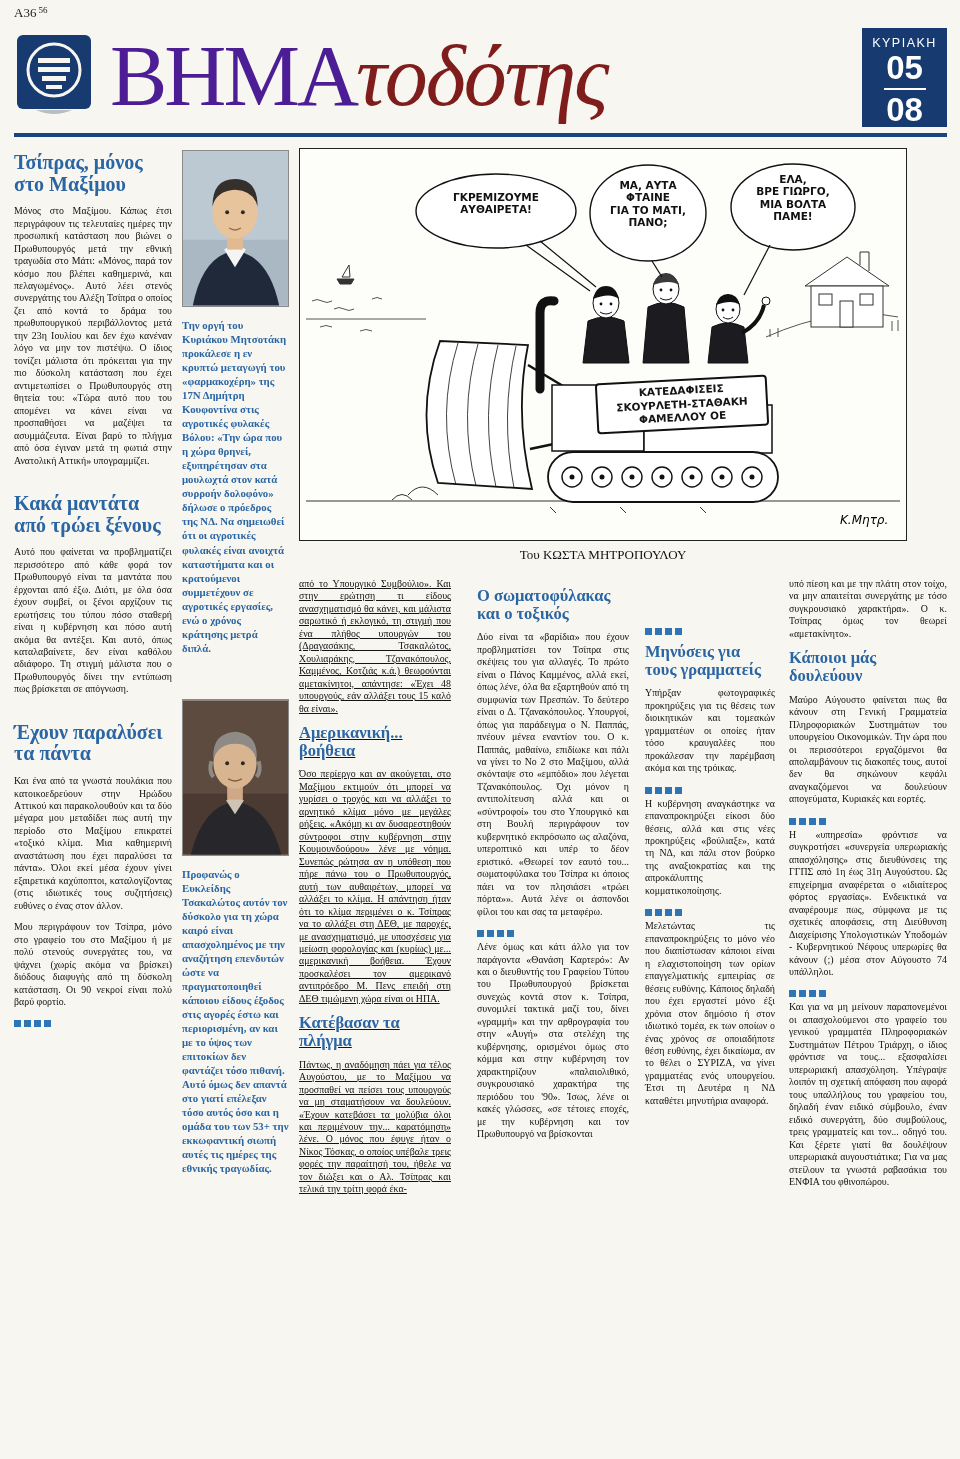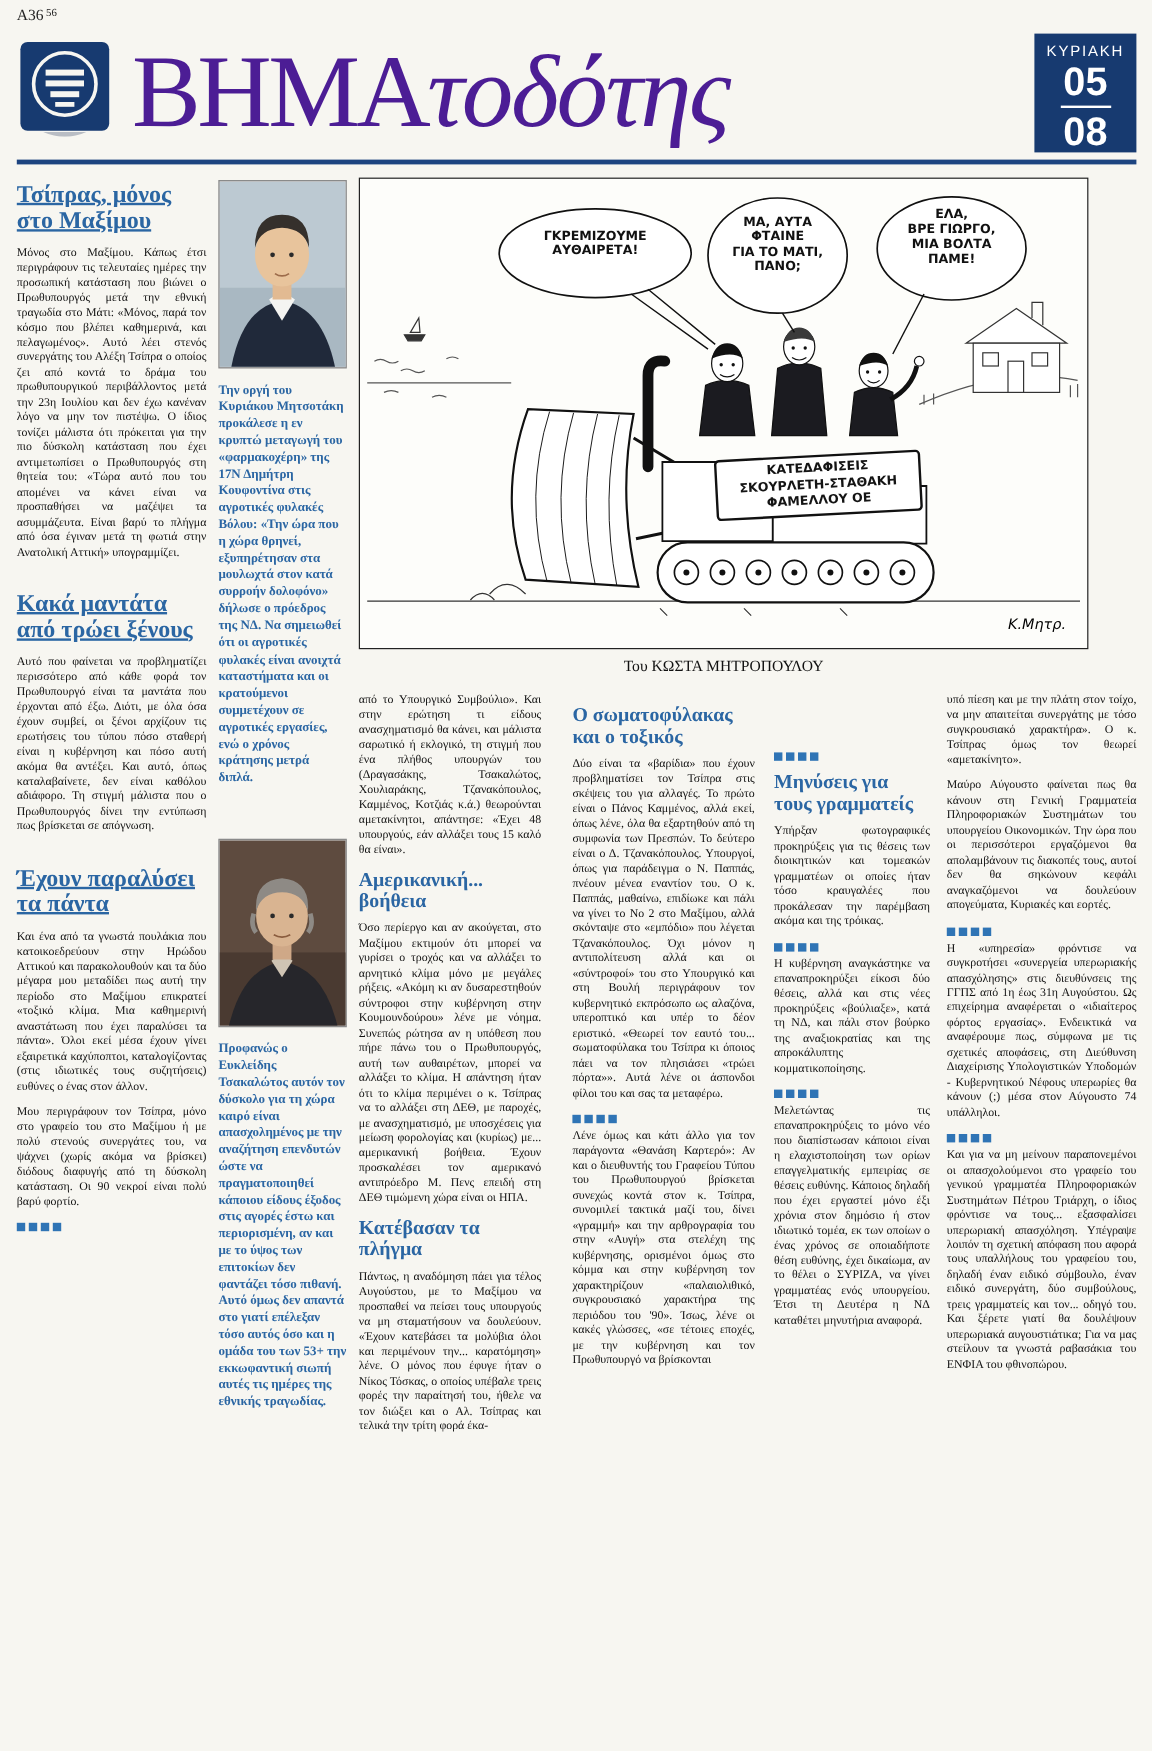--- a/index.html
+++ b/index.html
@@ -9,36 +9,36 @@
           font-family:"Liberation Serif", serif; color:#141414; }
 
   
   .page-marker { position:absolute; left:14px; top:5px; font-size:13px; color:#222; }
   .page-marker .sub { font-size:9px; vertical-align:top; margin-left:2px; }
 
   .logo { position:absolute; left:16px; top:34px; width:78px; height:80px; }
 
   .masthead { position:absolute; left:110px; top:22px; height:108px; white-space:nowrap; line-height:108px; }
   .mh-bold  { font-size:86px; font-weight:normal; color:#4c1d95; letter-spacing:-3px; }
-  .mh-light { font-size:86px; font-style:italic; color:#4c1d95; letter-spacing:-2px; }
+  .mh-light { font-size:86px; font-style:italic; color:#7f1d1d; letter-spacing:-2px; }
 
   .date-box { position:absolute; right:13px; top:28px; width:85px; height:99px;
               background:#173a70; color:#fff; text-align:center; padding-top:8px; }
   .date-box .dow  { font-size:12.5px; letter-spacing:1.5px; font-family:"Liberation Sans",sans-serif; }
   .date-box .dnum { font-size:33px; font-weight:bold; line-height:1.08; font-family:"Liberation Sans",sans-serif; }
   .date-box .dline{ width:42px; height:2px; background:#fff; margin:2px auto; }
 
   .rule { position:absolute; left:14px; top:133px; width:933px; height:3.5px; background:#1d4480; }
 
   
   .col1 { position:absolute; left:14px;  top:146px; width:158px; }
   .col2 { position:absolute; left:182px; top:150px; width:107px; }
   .main { position:absolute; left:299px; top:148px; width:648px; }
 
-  h2.sec { color:#2b66a3; font-weight:bold; font-size:20px; line-height:1.08; margin:26px 0 10px;text-decoration:underline; }
+  h2.sec { color:#2b66a3; font-weight:bold; font-size:20px; line-height:1.08; margin:26px 0 10px; }
   h2.sec.first { margin-top:6px; }
   p.body { font-size:9.9px; line-height:1.26; text-align:justify; color:#111; margin-bottom:9px; }
 
   .markers { margin:5px 0 5px; height:9px; line-height:9px; }
   .markers i { display:inline-block; width:7px; height:7px; background:#2f74b5; margin-right:3px; }
 
   .photo { width:107px; display:block; border:1px solid #8a8a8a; background:#ccc; }
   .caption { font-size:10.8px; font-weight:bold; color:#2b66a3; line-height:1.3; margin-top:11px; }
   .photo2 { margin-top:44px; }
 
@@ -54,21 +54,21 @@
   .dsign { position:absolute; left:296px; top:230px; width:172px;
            border:2px solid #111; border-radius:4px; background:#fff;
            transform:rotate(-3deg); text-align:center; white-space:pre-line;
            font-family:"DejaVu Sans",sans-serif; font-size:10.5px; font-weight:700;
            line-height:1.3; padding:3px 2px; }
   .cartoon-caption { width:608px; text-align:center; font-size:13px; margin-top:6px; color:#111; }
 
   
   .under { display:flex; margin-top:15px; }
   .ucol h3 { color:#2b66a3; font-weight:bold; font-size:16.5px; line-height:1.1; margin:9px 0 8px; }
-  .ua { width:152px; margin-right:26px; }
+  .ua { width:152px; margin-right:26px;text-decoration:underline; }
   .ub { width:152px; margin-right:16px; }
   .u5 { width:130px; margin-right:14px; padding-top:42px; }
   .u6 { width:158px; }
 </style>
 </head>
 <body>
 
 <div class="page">
 
   <div class="page-marker">
@@ -276,20 +276,21 @@
         <h3>Μηνύσεις για τους γραμματείς</h3>
         <p class="body">Υπήρξαν φωτογραφικές προκηρύξεις για τις θέσεις των διοικητικών και τομεακών γραμματέων οι οποίες ήταν τόσο κραυγαλέες που προκάλεσαν την παρέμβαση ακόμα και της τρόικας.</p>
         <div class="markers"><i></i><i></i><i></i><i></i></div>
         <p class="body">Η κυβέρνηση αναγκάστηκε να επαναπροκηρύξει είκοσι δύο θέσεις, αλλά και στις νέες προκηρύξεις «βούλιαξε», κατά τη ΝΔ, και πάλι στον βούρκο της αναξιοκρατίας και της απροκάλυπτης κομματικοποίησης.</p>
         <div class="markers"><i></i><i></i><i></i><i></i></div>
         <p class="body">Μελετώντας τις επαναπροκηρύξεις το μόνο νέο που διαπίστωσαν κάποιοι είναι η ελαχιστοποίηση των ορίων επαγγελματικής εμπειρίας σε θέσεις ευθύνης. Κάποιος δηλαδή που έχει εργαστεί μόνο έξι χρόνια στον δημόσιο ή στον ιδιωτικό τομέα, εκ των οποίων ο ένας χρόνος σε οποιαδήποτε θέση ευθύνης, έχει δικαίωμα, αν το θέλει ο ΣΥΡΙΖΑ, να γίνει γραμματέας ενός υπουργείου. Έτσι τη Δευτέρα η ΝΔ καταθέτει μηνυτήρια αναφορά.</p>
       </div>
 
       <div class="ucol u6">
         <p class="body">υπό πίεση και με την πλάτη στον τοίχο, να μην απαιτείται συνεργάτης με τόσο συγκρουσιακό χαρακτήρα». Ο κ. Τσίπρας όμως τον θεωρεί «αμετακίνητο».</p>
+        <h3>Κάποιοι μάς δουλεύουν</h3>
         <p class="body">Μαύρο Αύγουστο φαίνεται πως θα κάνουν στη Γενική Γραμματεία Πληροφοριακών Συστημάτων του υπουργείου Οικονομικών. Την ώρα που οι περισσότεροι εργαζόμενοι θα απολαμβάνουν τις διακοπές τους, αυτοί δεν θα σηκώνουν κεφάλι αναγκαζόμενοι να δουλεύουν απογεύματα, Κυριακές και εορτές.</p>
         <div class="markers"><i></i><i></i><i></i><i></i></div>
         <p class="body">Η «υπηρεσία» φρόντισε να συγκροτήσει «συνεργεία υπερωριακής απασχόλησης» στις διευθύνσεις της ΓΓΠΣ από 1η έως 31η Αυγούστου. Ως επιχείρημα αναφέρεται ο «ιδιαίτερος φόρτος εργασίας». Ενδεικτικά να αναφέρουμε πως, σύμφωνα με τις σχετικές αποφάσεις, στη Διεύθυνση Διαχείρισης Υπολογιστικών Υποδομών - Κυβερνητικού Νέφους υπερωρίες θα κάνουν (;) μέσα στον Αύγουστο 74 υπάλληλοι.</p>
         <div class="markers"><i></i><i></i><i></i><i></i></div>
         <p class="body">Και για να μη μείνουν παραπονεμένοι οι απασχολούμενοι στο γραφείο του γενικού γραμματέα Πληροφοριακών Συστημάτων Πέτρου Τριάρχη, ο ίδιος φρόντισε να τους... εξασφαλίσει υπερωριακή απασχόληση. Υπέγραψε λοιπόν τη σχετική απόφαση που αφορά τους υπαλλήλους του γραφείου του, δηλαδή έναν ειδικό σύμβουλο, έναν ειδικό συνεργάτη, δύο συμβούλους, τρεις γραμματείς και τον... οδηγό του. Και ξέρετε γιατί θα δουλέψουν υπερωριακά αυγουστιάτικα; Για να μας στείλουν τα γνωστά ραβασάκια του ΕΝΦΙΑ του φθινοπώρου.</p>
       </div>
 
     </div>
   </div>
 

